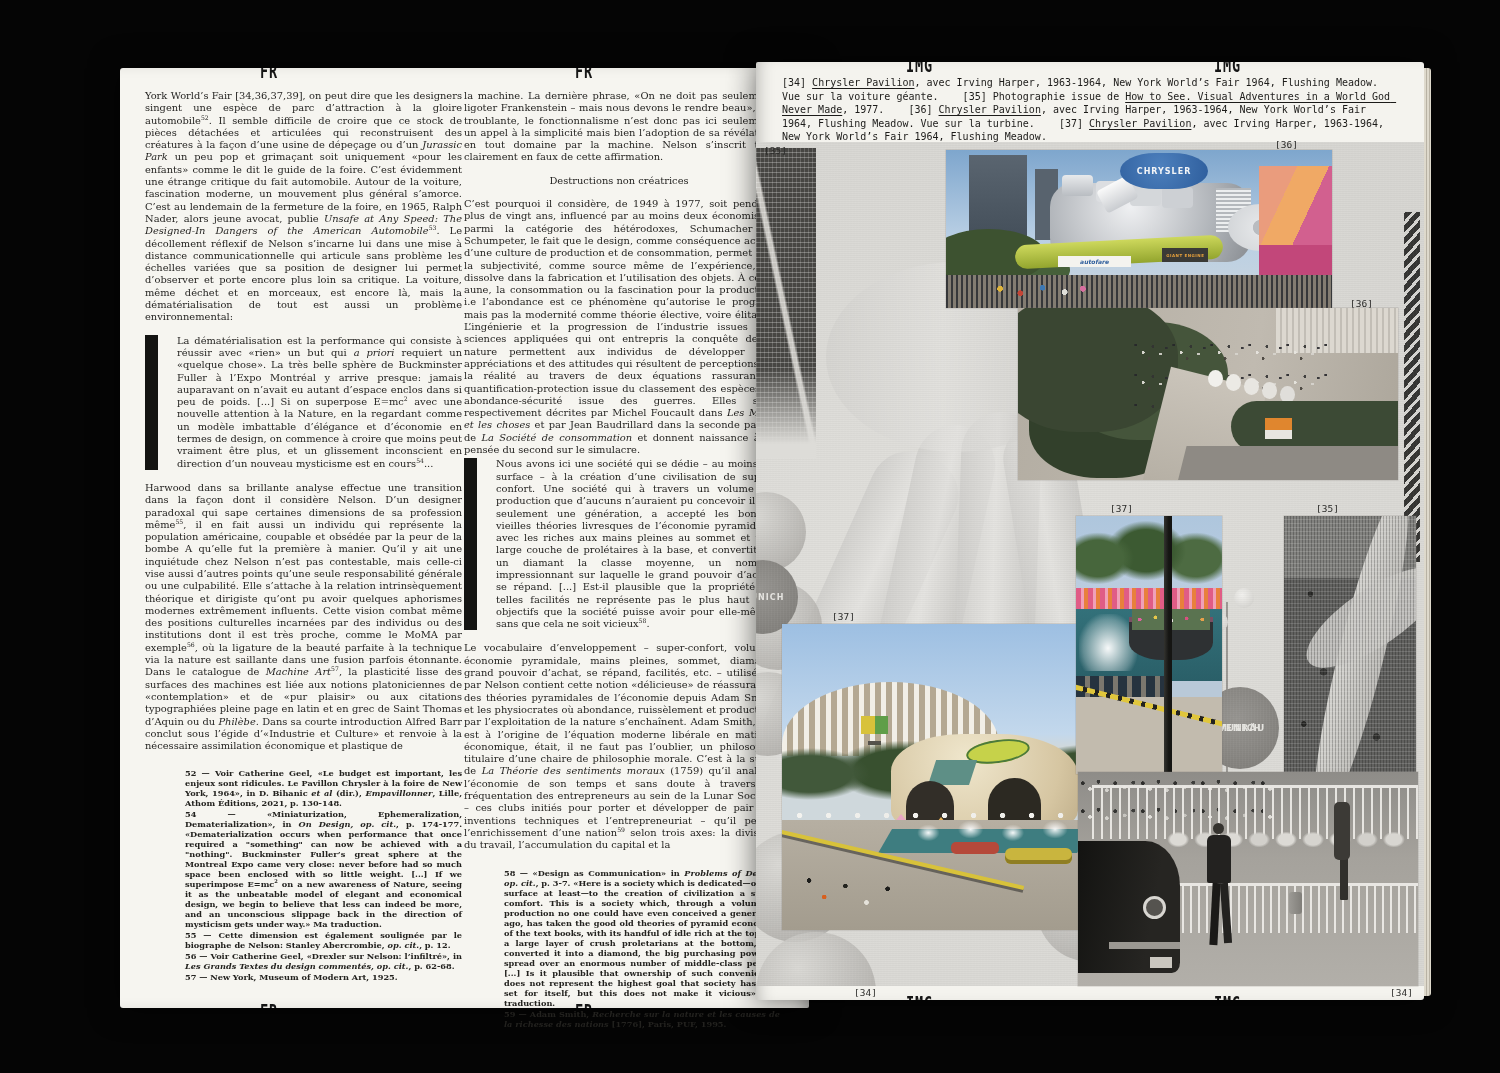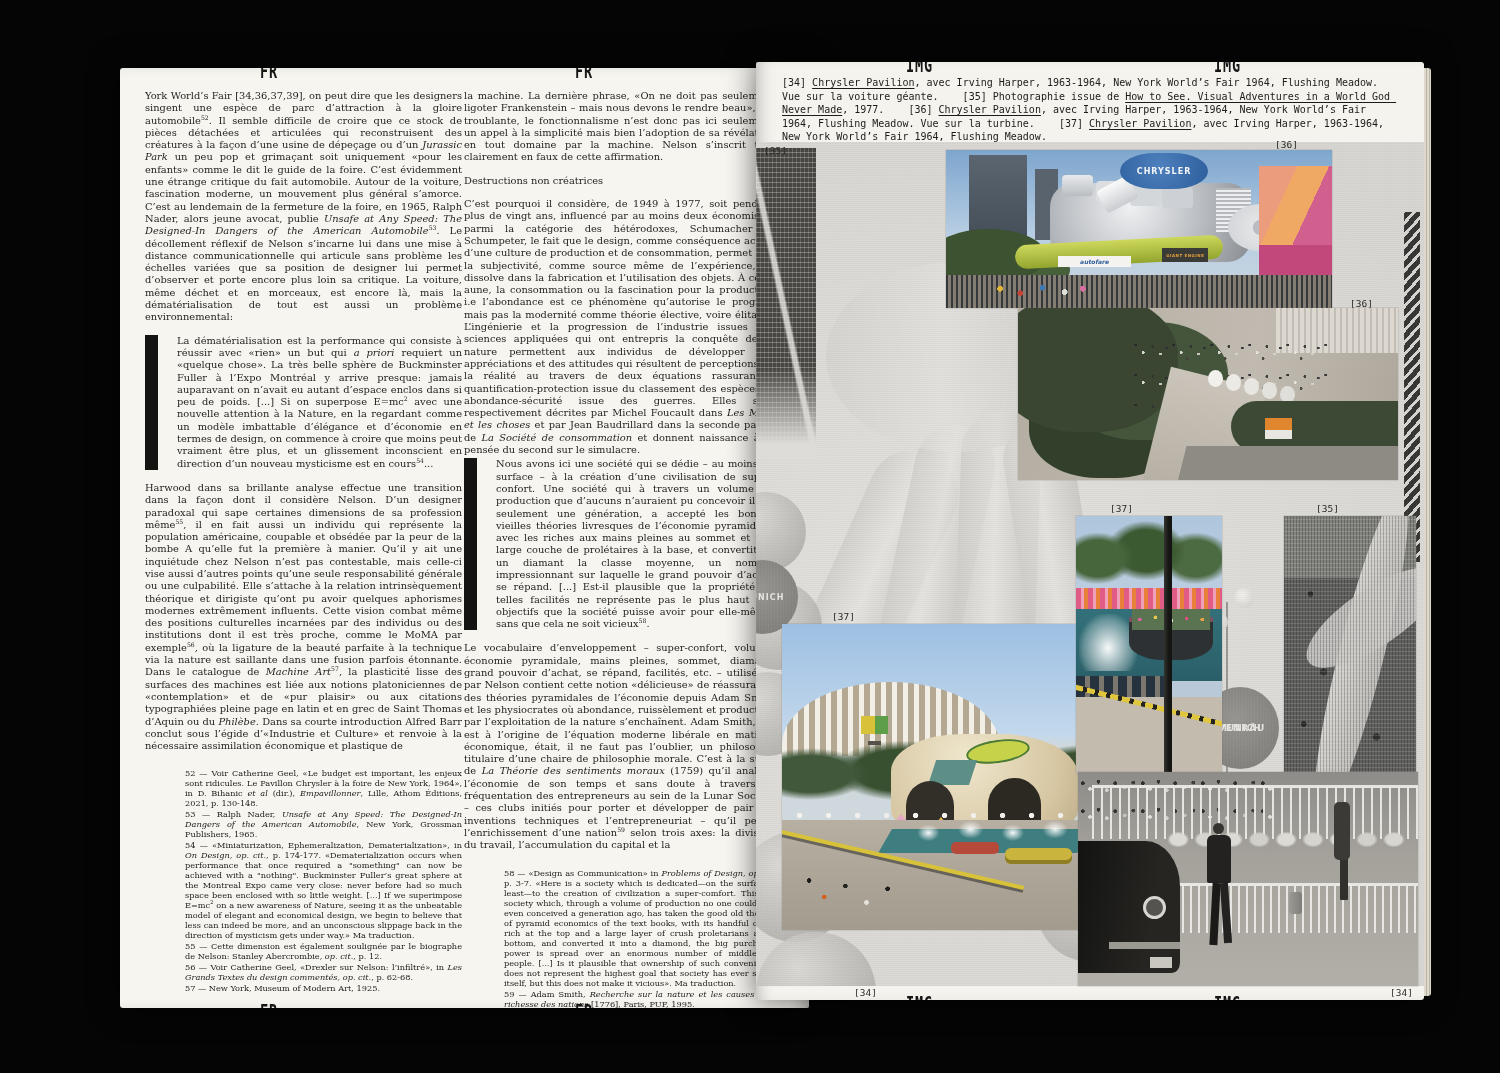--- a/index.html
+++ b/index.html
@@ -17,23 +17,23 @@
   .mark span{display:block;margin-top:-8px;font-family:"DejaVu Sans Mono",monospace;font-weight:bold;
              font-size:15px;letter-spacing:1px;color:#161616;transform:scaleY(1.25) scaleX(.9);transform-origin:top left;}
   .mark.bot{height:8px;}
   .mark.bot span{margin-top:0;}
   
   .col{position:absolute;font-size:9.9px;line-height:12.3px;text-align:justify;hyphens:manual;}
   .col p{margin:0 0 11px 0;}
   .bodyq{display:flex;margin:1px 0 12px 0;}
   .qbar{flex:0 0 13px;background:#141412;margin-right:19px;}
   .qtext{flex:1;text-align:justify;}
-  .subhead{text-align:left;margin:4px 0 1px 0;}
+  .subhead{text-align:center;margin:4px 0 1px 0;}
   .fnblock{position:absolute;font-size:8.2px;line-height:10px;text-align:justify;color:#23221f;}
-  .fnblock div{margin:0 0 1px 0;}
+  .fnblock div{margin:0 0 1px 0;font-weight:bold;}
   sup{font-size:.62em;line-height:0;}
   u{text-decoration-thickness:1px;text-underline-offset:2px;}
   
   .caption{position:absolute;font-family:"DejaVu Sans Mono",monospace;font-size:10px;line-height:13.6px;
            color:#1c1b19;white-space:pre-wrap;}
   .imglabel{position:absolute;font-family:"DejaVu Sans Mono",monospace;font-size:9.5px;color:#2a2a28;z-index:6;}
   .imglabel.onwhite{color:#2f2f2d;}
   .photo{position:absolute;overflow:hidden;box-shadow:0 0 0 .5px rgba(120,118,112,.35);}
   .photo *{position:absolute;}
   
@@ -221,21 +221,20 @@
       <p>York World’s Fair [34,36,37,39], on peut dire que les designers singent une espèce de parc d’attraction à la gloire automobile<sup>52</sup>. Il semble difficile de croire que ce stock de pièces détachées et articulées qui reconstruisent des créatures à la façon d’une usine de dépeçage ou d’un <i>Jurassic Park</i> un peu pop et grimaçant soit uniquement «pour les enfants» comme le dit le guide de la foire. C’est évidemment une étrange critique du fait automobile. Autour de la voiture, fascination moderne, un mouvement plus général s’amorce. C’est au lendemain de la fermeture de la foire, en 1965, Ralph Nader, alors jeune avocat, publie <i>Unsafe at Any Speed: The Designed-In Dangers of the American Automobile</i><sup>53</sup>. Le décollement réflexif de Nelson s’incarne lui dans une mise à distance communicationnelle qui articule sans problème les échelles variées que sa position de designer lui permet d’observer et porte encore plus loin sa critique. La voiture, même déchet et en morceaux, est encore là, mais la dématérialisation de tout est aussi un problème environnemental:</p>
       <div class="bodyq">
         <div class="qbar"></div>
         <div class="qtext">La dématérialisation est la performance qui consiste à réussir avec «rien» un but qui <i>a priori</i> requiert un «quelque chose». La très belle sphère de Buckminster Fuller à l’Expo Montréal y arrive presque: jamais auparavant on n’avait eu autant d’espace enclos dans si peu de poids. [...] Si on superpose E=mc<sup>2</sup> avec une nouvelle attention à la Nature, en la regardant comme un modèle imbattable d’élégance et d’économie en termes de design, on commence à croire que moins peut vraiment être plus, et un glissement inconscient en direction d’un nouveau mysticisme est en cours<sup>54</sup>...</div>
       </div>
       <p>Harwood dans sa brillante analyse effectue une transition dans la façon dont il considère Nelson. D’un designer paradoxal qui sape certaines dimensions de sa profession même<sup>55</sup>, il en fait aussi un individu qui représente la population américaine, coupable et obsédée par la peur de la bombe A qu’elle fut la première à manier. Qu’il y ait une inquiétude chez Nelson n’est pas contestable, mais celle-ci vise aussi d’autres points qu’une seule responsabilité générale ou une culpabilité. Elle s’attache à la relation intrinsèquement théorique et dirigiste qu’ont pu avoir quelques aphorismes modernes extrêmement influents. Cette vision combat même des positions culturelles incarnées par des individus ou des institutions dont il est très proche, comme le MoMA par exemple<sup>56</sup>, où la ligature de la beauté parfaite à la technique via la nature est saillante dans une fusion parfois étonnante. Dans le catalogue de <i>Machine Art</i><sup>57</sup>, la plasticité lisse des surfaces des machines est liée aux notions platoniciennes de «contemplation» et de «pur plaisir» ou aux citations typographiées pleine page en latin et en grec de Saint Thomas d’Aquin ou du <i>Philèbe</i>. Dans sa courte introduction Alfred Barr conclut sous l’égide d’«Industrie et Culture» et renvoie à la nécessaire assimilation économique et plastique de</p>
     </div>
 
     <div class="fnblock" style="left:65px;top:700px;width:277px;">
       <div>52 — Voir Catherine Geel, «Le budget est important, les enjeux sont ridicules. Le Pavillon Chrysler à la foire de New York, 1964», in D. Bihanic <i>et al</i> (dir.), <i>Empavillonner</i>, Lille, Athom Éditions, 2021, p. 130-148.</div>
-      <div>53 — Ralph Nader, <i>Unsafe at Any Speed: The Designed-In Dangers of the American Automobile</i>, New York, Grossman Publishers, 1965.</div>
       <div>54 — «Miniaturization, Ephemeralization, Dematerialization», in <i>On Design, op. cit.</i>, p. 174-177. «Dematerialization occurs when performance that once required a "something" can now be achieved with a "nothing". Buckminster Fuller’s great sphere at the Montreal Expo came very close: never before had so much space been enclosed with so little weight. [...] If we superimpose E=mc<sup>2</sup> on a new awareness of Nature, seeing it as the unbeatable model of elegant and economical design, we begin to believe that less can indeed be more, and an unconscious slippage back in the direction of mysticism gets under way.» Ma traduction.</div>
       <div>55 — Cette dimension est également soulignée par le biographe de Nelson: Stanley Abercrombie, <i>op. cit.</i>, p. 12.</div>
       <div>56 — Voir Catherine Geel, «Drexler sur Nelson: l’infiltré», in <i>Les Grands Textes du design commentés, op. cit.</i>, p. 62-68.</div>
       <div>57 — New York, Museum of Modern Art, 1925.</div>
     </div>
 
     <div class="col" style="left:344px;top:22px;width:310px;">
       <p>la machine. La dernière phrase, «On ne doit pas seulement ligoter Frankenstein – mais nous devons le rendre beau», est troublante, le fonctionnalisme n’est donc pas ici seulement un appel à la simplicité mais bien l’adoption de sa révélation en tout domaine par la machine. Nelson s’inscrit très clairement en faux de cette affirmation.</p>
       <p class="subhead">Destructions non créatrices</p>
       <p style="margin-bottom:2px;">C’est pourquoi il considère, de 1949 à 1977, soit pendant plus de vingt ans, influencé par au moins deux économistes parmi la catégorie des hétérodoxes, Schumacher et Schumpeter, le fait que le design, comme conséquence active d’une culture de production et de consommation, permet que la subjectivité, comme source même de l’expérience, se dissolve dans la fabrication et l’utilisation des objets. À cette aune, la consommation ou la fascination pour la production i.e l’abondance est ce phénomène qu’autorise le progrès, mais pas la modernité comme théorie élective, voire élitaire. L’ingénierie et la progression de l’industrie issues des sciences appliquées qui ont entrepris la conquête de la nature permettent aux individus de développer des appréciations et des attitudes qui résultent de perceptions de la réalité au travers de deux équations rassurantes: quantification-protection issue du classement des espèces et abondance-sécurité issue des guerres. Elles sont respectivement décrites par Michel Foucault dans <i>Les Mots et les choses</i> et par Jean Baudrillard dans la seconde partie de <i>La Société de consommation</i> et donnent naissance à la pensée du second sur le simulacre.</p>

